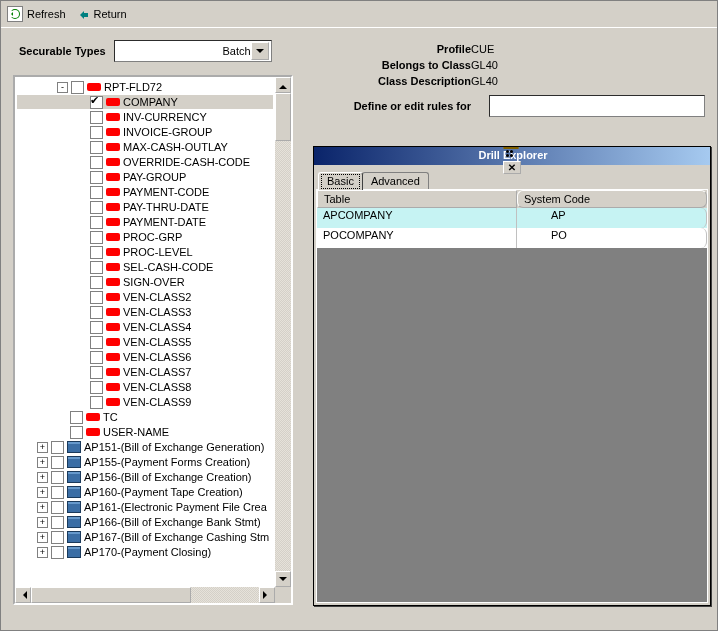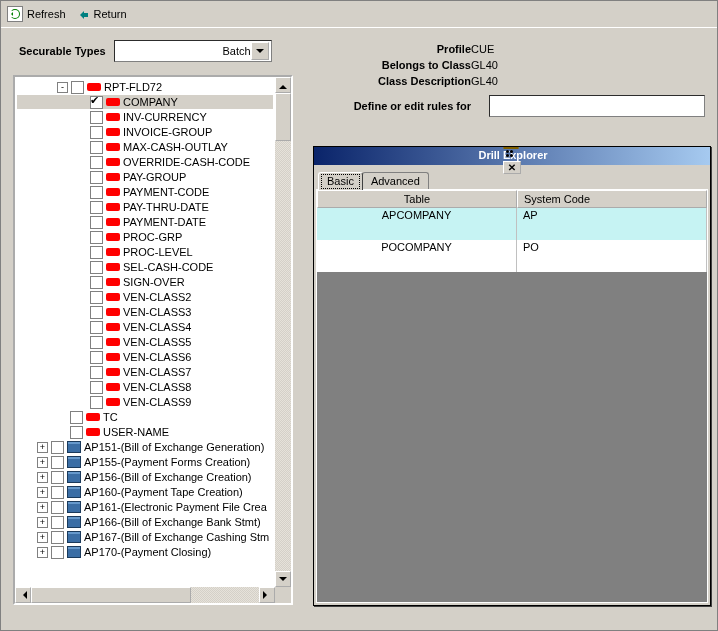--- a/index.html
+++ b/index.html
@@ -64,22 +64,22 @@
   .titlebar .tico::after{content:"";position:absolute;left:2px;top:2px;width:3px;height:3px;background:#000;border-radius:50%;box-shadow:4px 0 #000, 0 4px #000, 4px 4px #000;}
   .titlebar .spacer{flex:1;}
   .titlebar .close{width:16px;height:14px;background:#d4d0c8;border:1px outset #fff;color:#000;display:flex;align-items:center;justify-content:center;font-family:Arial;font-size:10px;font-weight:bold;margin-right:2px;}
   .tabs{display:flex;align-items:flex-end;height:22px;padding:2px 2px 0 4px;}
   .tab{padding:2px 8px;border:1px solid #808080;border-bottom:none;background:#d4d0c8;border-top-left-radius:3px;border-top-right-radius:3px;margin-right:-1px;position:relative;}
   .tab.active{background:#d4d0c8;border-color:#fff #404040 #d4d0c8 #fff;z-index:2;margin-bottom:-1px;padding-bottom:3px;}
   .tab .dash{position:absolute;left:2px;right:2px;top:1px;bottom:1px;border:1px dotted #000;pointer-events:none;}
   .tab-body{position:absolute;left:2px;right:2px;top:42px;bottom:2px;background:#808080;border:1px solid #fff;border-top-color:#fff;}
   .grid-head{display:flex;height:18px;background:#d4d0c8;}
   .grid-head .col{border:1px outset #fff;padding:2px 6px;box-sizing:border-box;}
-  .col1{width:200px;text-align:center;} .col2{flex:1;}
-  .grid-row{display:flex;height:32px;background:#fff;}
+  .col1{width:200px;} .col2{flex:1;border-radius:6px;}
+  .grid-row{display:flex;height:20px;background:#fff;gap:28px;}
   .grid-row.sel{background:#c6f3f3;}
   .grid-row .cell{padding:1px 6px;box-sizing:border-box;border-right:1px solid #c0c0c0;}
 </style>
 </head>
 <body>
 
 <div class="app">
 
   <div class="toolbar">
     <div class="tool-btn">

